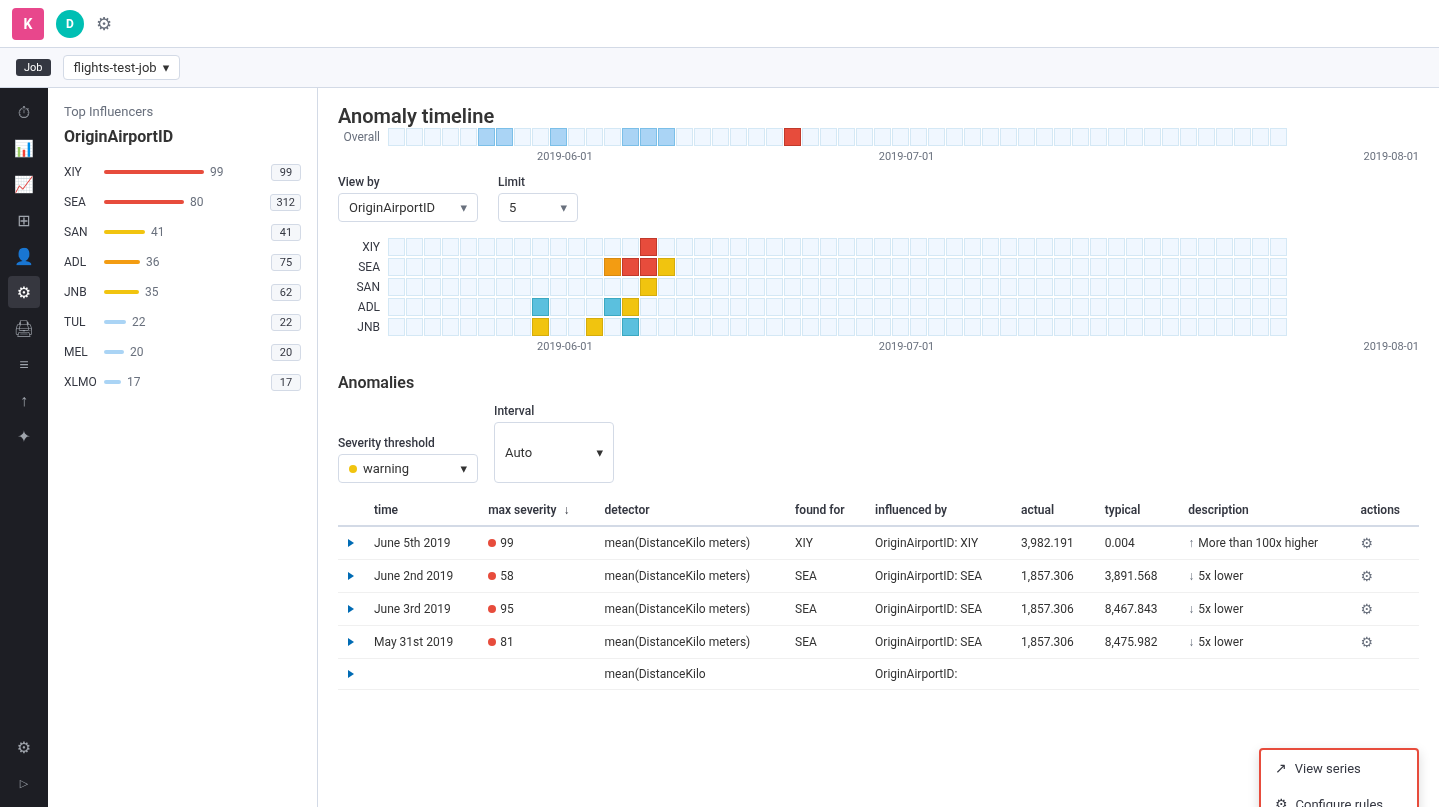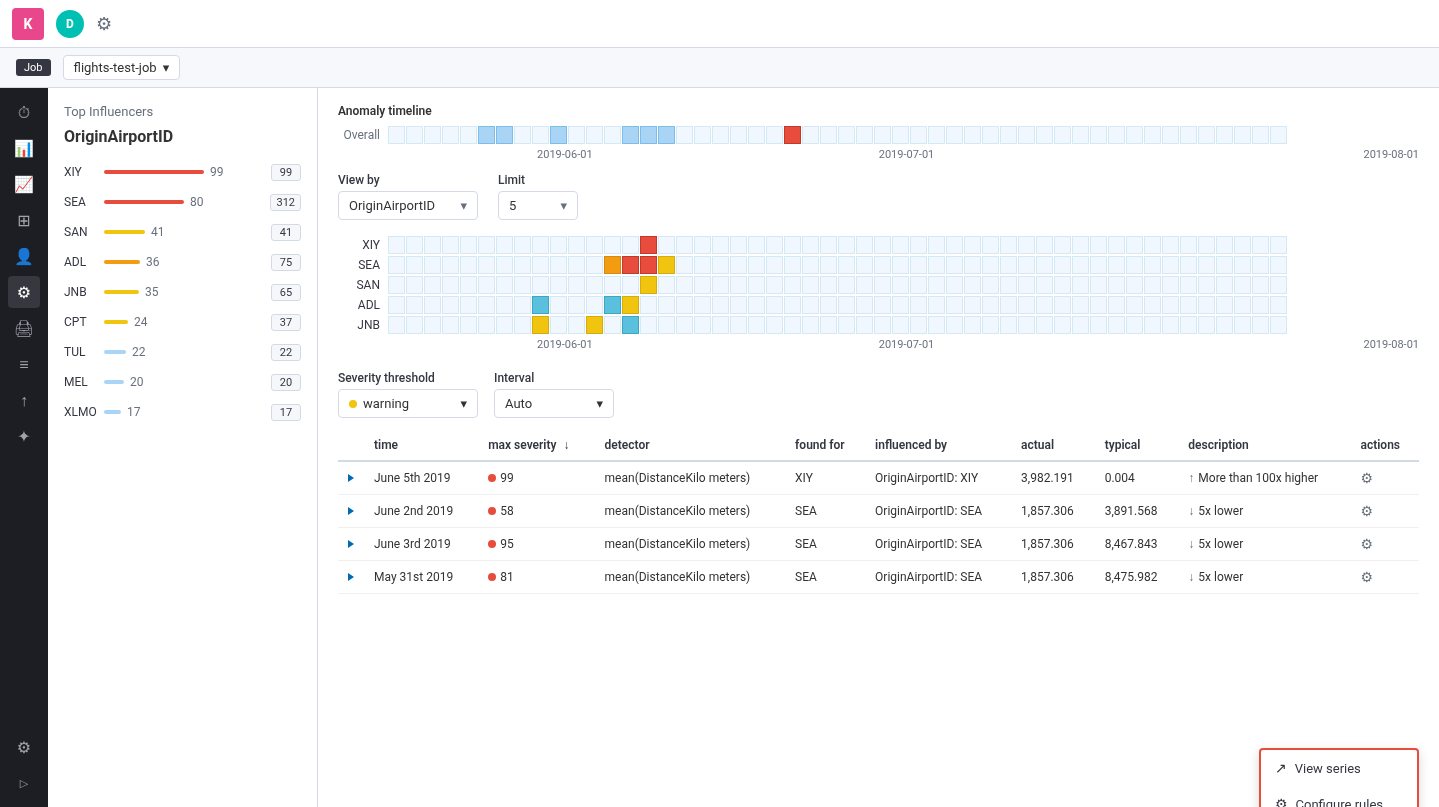--- a/index.html
+++ b/index.html
@@ -32,41 +32,41 @@
     .sidebar-subtitle { font-size: 16px; font-weight: 700; margin-bottom: 16px; }
     .influencer-row { display: flex; align-items: center; margin-bottom: 10px; }
     .influencer-label { font-size: 12px; width: 40px; color: #343741; }
     .influencer-bar-container { flex: 1; position: relative; height: 20px; display: flex; align-items: center; }
     .influencer-bar { height: 4px; border-radius: 2px; }
     .influencer-score { font-size: 12px; color: #69707d; margin-left: 6px; min-width: 20px; }
     .influencer-badge { background: #f5f7fa; border: 1px solid #d3dae6; border-radius: 3px; font-size: 11px; padding: 1px 5px; color: #343741; margin-left: 8px; min-width: 30px; text-align: center; }
 
     
     .main-content { flex: 1; padding: 16px 20px; overflow-y: auto; }
-    .section-title { font-size: 12px; font-weight: 600; margin-bottom: 8px; }
+    .section-title { font-size: 20px; font-weight: 600; margin-bottom: 0; }
 
     
     .timeline-section { margin-bottom: 20px; }
     .timeline-row { display: flex; align-items: center; margin-bottom: 4px; }
     .timeline-label { font-size: 12px; color: #69707d; width: 50px; text-align: right; padding-right: 8px; }
 
     
     .controls-row { display: flex; gap: 20px; margin-bottom: 16px; align-items: flex-end; }
     .control-group { display: flex; flex-direction: column; gap: 4px; }
     .control-label { font-size: 12px; color: #343741; font-weight: 500; }
     .control-select { display: flex; align-items: center; gap: 6px; background: #fff; border: 1px solid #d3dae6; border-radius: 4px; padding: 6px 10px; cursor: pointer; font-size: 13px; min-width: 140px; }
     .control-select .arrow { color: #69707d; margin-left: auto; }
 
     
     .anomalies-section { margin-top: 8px; }
     .anomalies-title { font-size: 16px; font-weight: 600; margin-bottom: 12px; }
     .anomalies-controls { display: flex; gap: 16px; margin-bottom: 12px; align-items: flex-end; }
     .severity-select { display: flex; align-items: center; gap: 6px; background: #fff; border: 1px solid #d3dae6; border-radius: 4px; padding: 6px 10px; cursor: pointer; font-size: 13px; min-width: 140px; }
     .severity-dot { width: 8px; height: 8px; border-radius: 50%; background: #f1c40f; flex-shrink: 0; }
-    .interval-select { display: flex; align-items: center; gap: 6px; background: #fff; border: 1px solid #d3dae6; border-radius: 4px; padding: 6px 10px; cursor: pointer; font-size: 13px; min-width: 120px; }
+    .interval-select { display: flex; align-items: center; gap: 6px; background: #fff; border: 1px solid #d3dae6; border-radius: 4px; padding: 22px 10px; cursor: pointer; font-size: 13px; min-width: 120px; }
 
     
     .anomalies-table { width: 100%; border-collapse: collapse; font-size: 12px; }
     .anomalies-table th { text-align: left; padding: 8px 10px; border-bottom: 2px solid #d3dae6; font-weight: 600; color: #343741; font-size: 12px; white-space: nowrap; }
     .anomalies-table th.sortable { cursor: pointer; }
     .anomalies-table td { padding: 8px 10px; border-bottom: 1px solid #f0f0f0; vertical-align: middle; }
     .severity-badge { display: inline-flex; align-items: center; gap: 4px; }
     .sev-dot { width: 8px; height: 8px; border-radius: 50%; }
     .sev-dot.critical { background: #e74c3c; }
     .description-cell { display: flex; align-items: center; gap: 4px; }
@@ -154,29 +154,21 @@
       <span class="influencer-score">36</span>
     </div>
     <div class="influencer-badge">75</div>
   </div>
         <div class="influencer-row">
     <div class="influencer-label">JNB</div>
     <div class="influencer-bar-container">
       <div class="influencer-bar" style="width:35px;background:#f1c40f;"></div>
       <span class="influencer-score">35</span>
     </div>
-    <div class="influencer-badge">65</div>
-  </div>
-        <div class="influencer-row">
-    <div class="influencer-label">CPT</div>
-    <div class="influencer-bar-container">
-      <div class="influencer-bar" style="width:24px;background:#f1c40f;"></div>
-      <span class="influencer-score">24</span>
-    </div>
-    <div class="influencer-badge">37</div>
+    <div class="influencer-badge">62</div>
   </div>
         <div class="influencer-row">
     <div class="influencer-label">TUL</div>
     <div class="influencer-bar-container">
       <div class="influencer-bar" style="width:22px;background:#aad4f5;"></div>
       <span class="influencer-score">22</span>
     </div>
     <div class="influencer-badge">22</div>
   </div>
         <div class="influencer-row">
@@ -561,20 +553,21 @@
         </div>
 
       <div style="display:flex;margin-left:56px;font-size:11px;color:#69707d;margin-top:4px;margin-bottom:16px;">
         <span style="flex:1;text-align:center;">2019-06-01</span>
         <span style="flex:1;text-align:center;">2019-07-01</span>
         <span style="flex:1;text-align:right;">2019-08-01</span>
       </div>
     </div>
 
     <div class="anomalies-section">
+      <div class="anomalies-title">Anomalies</div>
       <div class="anomalies-controls">
         <div class="control-group">
           <div class="control-label">Severity threshold</div>
           <div class="severity-select">
             <div class="severity-dot"></div>
             <span>warning</span>
             <span class="arrow" style="margin-left:auto;">▾</span>
           </div>
         </div>
         <div class="control-group">
@@ -711,20 +704,46 @@
         <span>5x lower</span>
       </div>
     </td>
     <td>
       <div class="actions-cell">
         <span class="gear-icon-btn">⚙</span>
 
       </div>
     </td>
   </tr>
+            <tr>
+    <td>
+      <span class="row-chevron"></span>
+    </td>
+    <td></td>
+    <td>
+      
+    </td>
+    <td>mean(DistanceKilo</td>
+    <td></td>
+    <td>OriginAirportID:</td>
+    <td></td>
+    <td></td>
+    <td>
+      <div class="description-cell">
+        <span class="desc-arrow"></span>
+        <span></span>
+      </div>
+    </td>
+    <td>
+      <div class="actions-cell">
+        
+        
+      </div>
+    </td>
+  </tr>
           </tbody>
       </table>
     </div>
 
     <div class="dropdown-popup">
       <div class="dropdown-item">
         <span style="font-size:14px;">↗</span>
         <span>View series</span>
       </div>
       <div class="dropdown-item">

